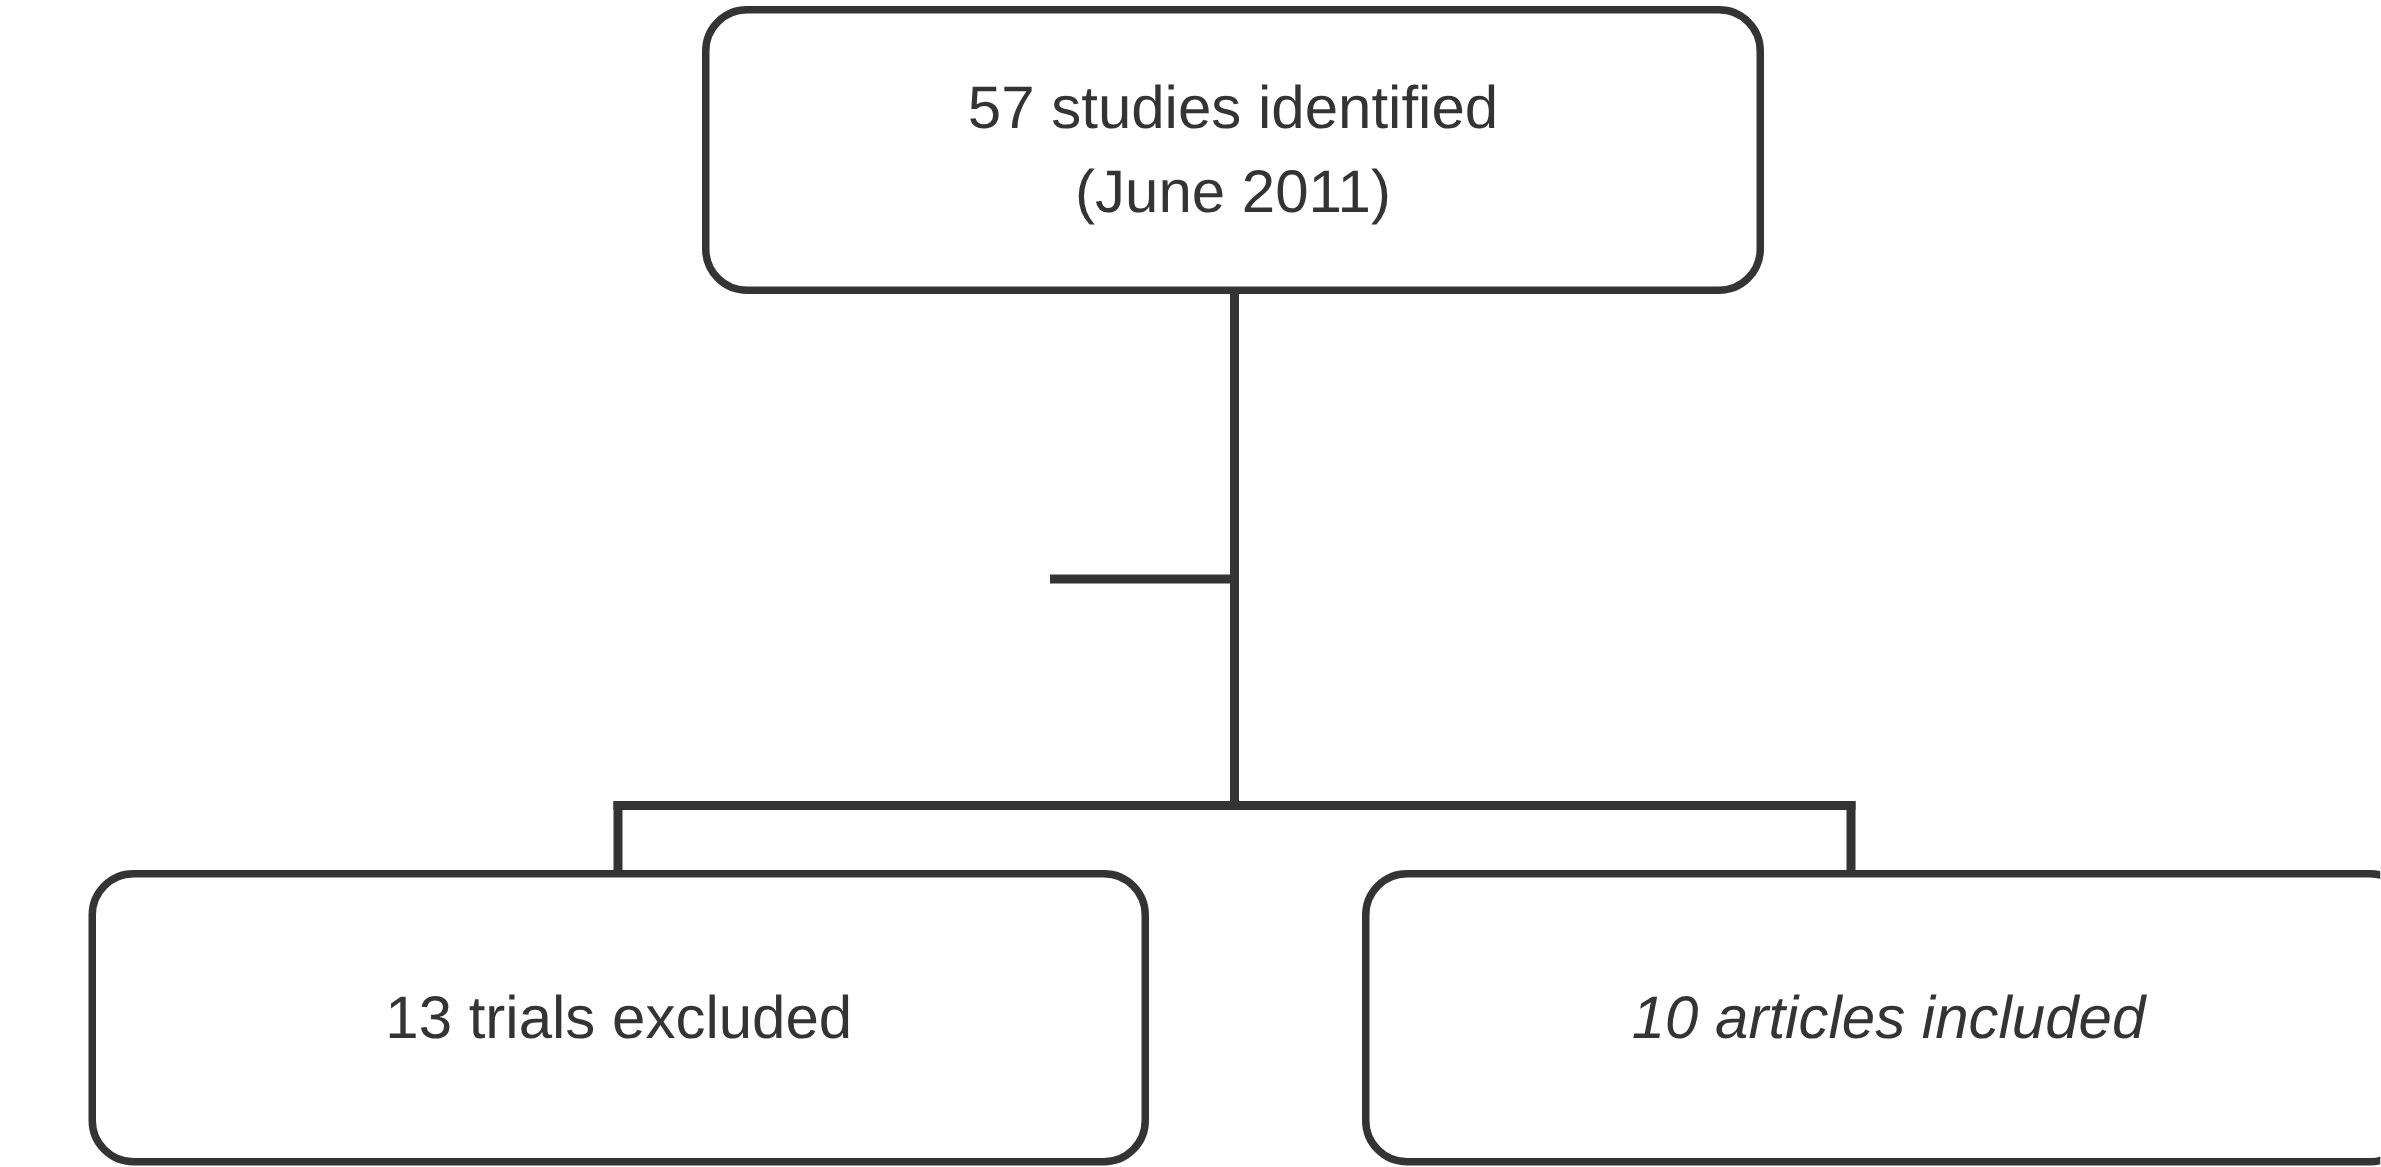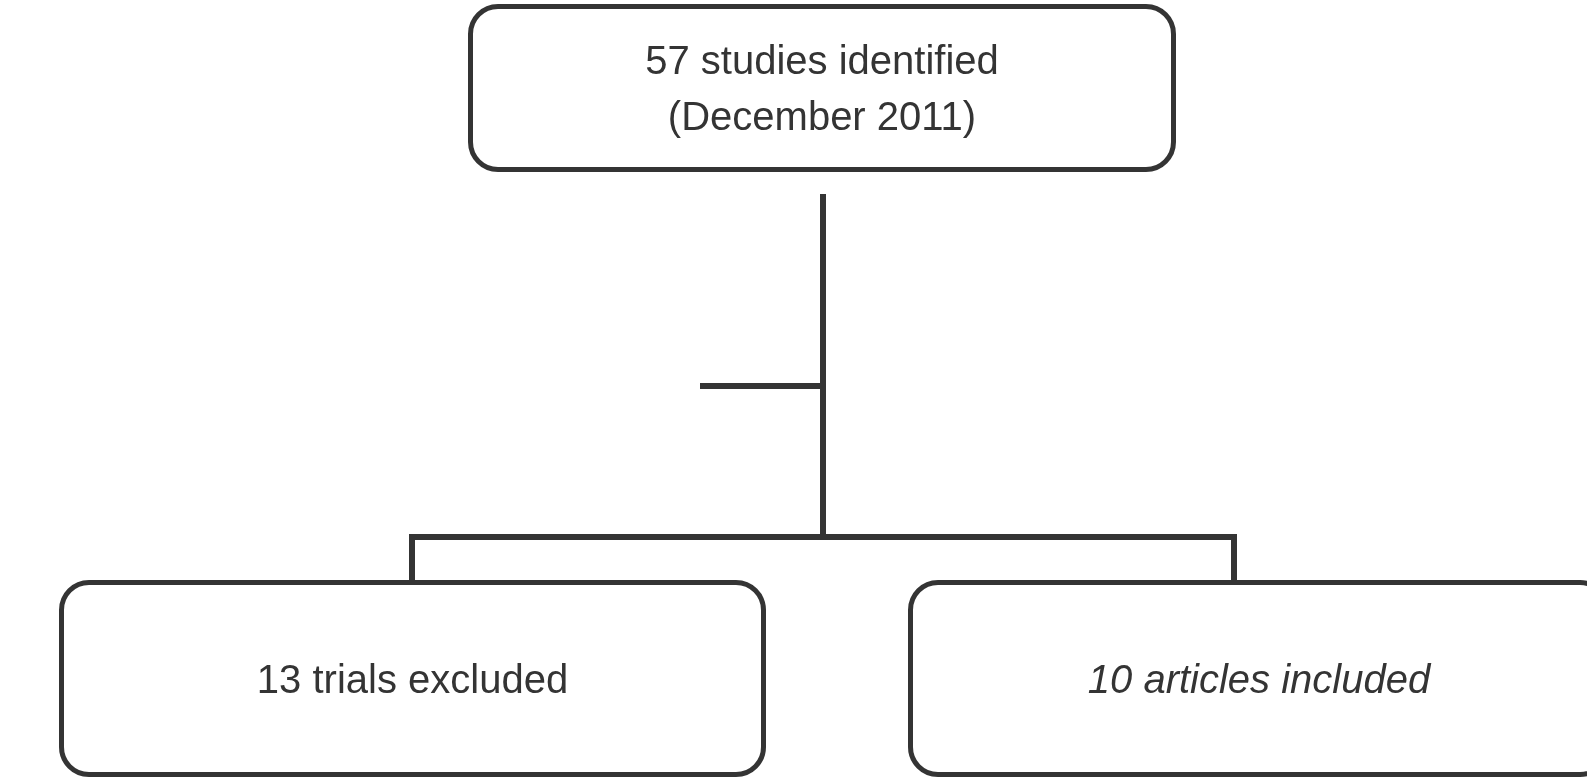--- a/index.html
+++ b/index.html
@@ -24,21 +24,21 @@
     border-radius: 30px;
     display: flex;
     flex-direction: column;
     align-items: center;
     justify-content: center;
     text-align: center;
     font-size: 40px;
     line-height: 56px;
     z-index: 2;
   }
-  .node-identified { left: 468px; top: 4px;   width: 708px; height: 168px; }
+  .node-identified { left: 468px; top: 4px;   width: 708px; height: 192px; }
   .node-selected   { left: 0px;   top: 288px; width: 707px; height: 196px; }
   .node-excluded   { left: 59px;  top: 580px; width: 707px; height: 197px; }
   .node-included   { left: 908px; top: 580px; width: 702px; height: 197px; font-style: italic; }
   .connector {
     position: absolute;
     background: var(--line, #343434);
     z-index: 1;
   }
   .conn-main-vertical   { left: 820px;  top: 194px; width: 6px;   height: 346px; }
   .conn-mid-horizontal  { left: 700px;  top: 383px; width: 124px; height: 6px; }
@@ -46,21 +46,21 @@
   .conn-left-drop       { left: 409px;  top: 534px; width: 6px;   height: 50px; }
   .conn-right-drop      { left: 1231px; top: 534px; width: 6px;   height: 50px; }
 </style>
 </head>
 <body>
 
 <div class="stage">
 
   <div class="node node-identified">
     <div>57 studies identified</div>
-    <div>(December 2011)</div>
+    <div>(June 2011)</div>
   </div>
 
 
   <div class="node node-excluded">
     <div>13 trials excluded</div>
   </div>
 
   <div class="node node-included">
     <div>10 articles included</div>
   </div>

